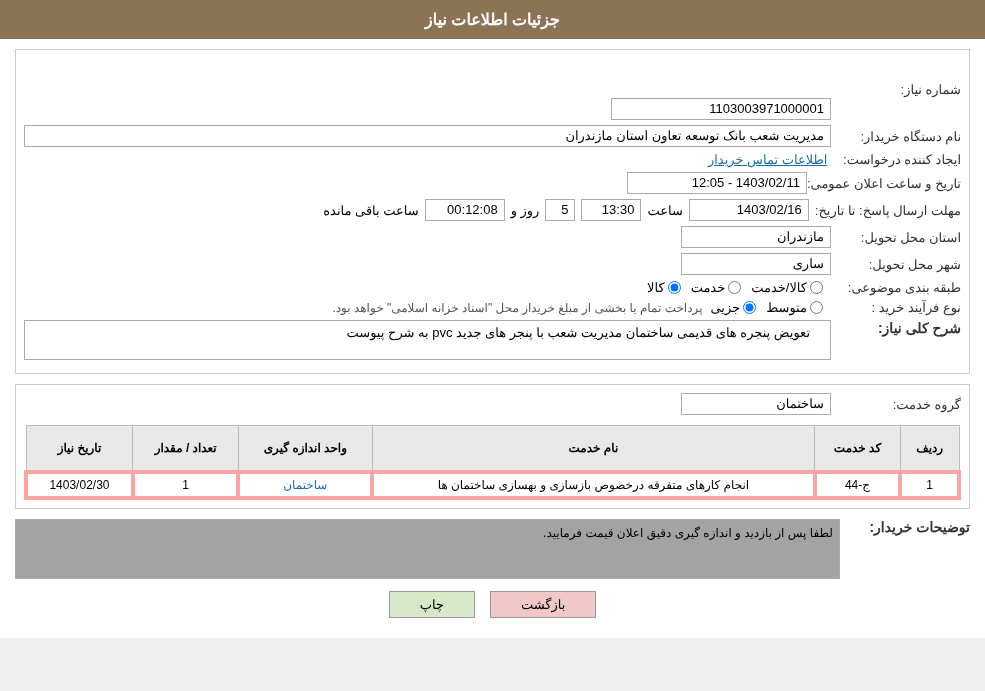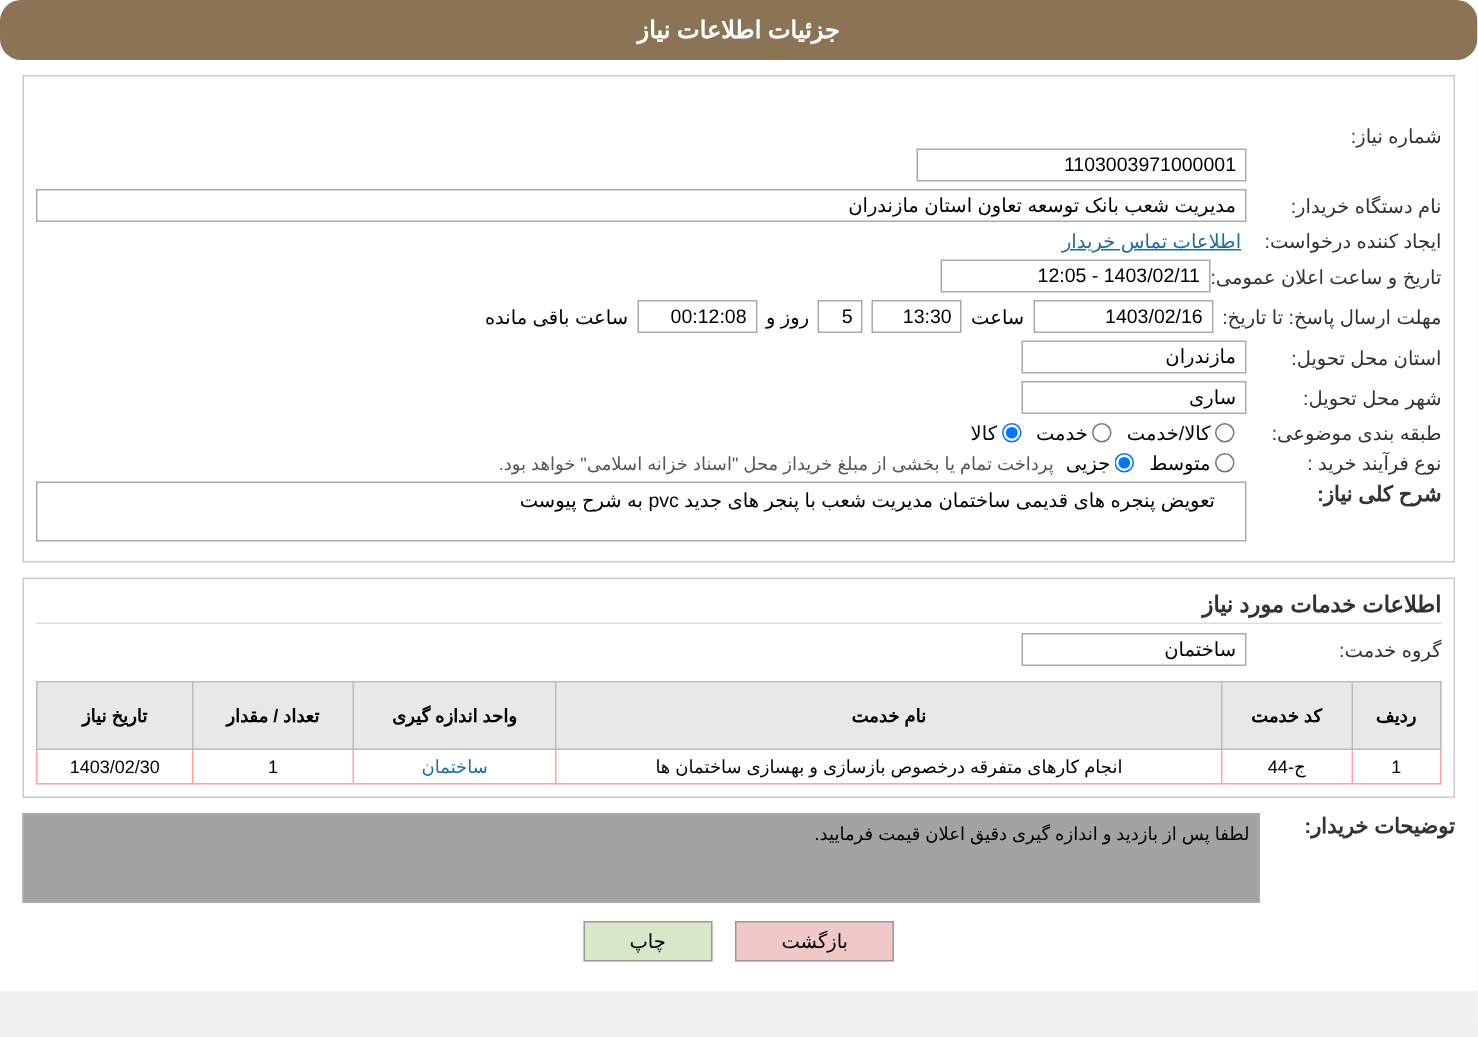--- a/index.html
+++ b/index.html
@@ -14,21 +14,20 @@
       margin: 0 auto;
       background: #fff;
     }
     .header-bar {
       background: #8B7355;
       color: #fff;
       text-align: center;
       padding: 10px 15px;
       font-size: 16px;
       font-weight: bold;
-      border-radius: 14px;
     }
     .content {
       padding: 10px 15px;
     }
     .section {
       border: 1px solid #ccc;
       margin-bottom: 10px;
       padding: 8px;
     }
     .value-box {
@@ -79,21 +78,21 @@
       font-size: 12px;
     }
     table th {
       background: #e8e8e8;
       border: 1px solid #bbb;
       padding: 15px 8px;
       text-align: center;
       font-weight: bold;
     }
     table td {
-      border: 1px solid #fca5a5;
+      border: 4px solid #fca5a5;
       padding: 4px 8px;
       text-align: center;
     }
     table td.blue-text {
       color: #1a6ea8;
     }
     .buttons-row {
       display: flex;
       justify-content: center;
       gap: 15px;
@@ -218,21 +217,20 @@
 
       <div class="flex-row" style="align-items:flex-start;">
         <span class="row-label" style="font-weight:bold;font-size:14px;">شرح کلی نیاز:</span>
         <div style="flex:1;border:1px solid #aaa;min-height:40px;padding:4px 20px;background:#fff;text-align:right;">
           <span>تعویض پنجره های قدیمی ساختمان مدیریت شعب با پنجر های جدید pvc به شرح پیوست</span>
         </div>
       </div>
     </div>
 
     <div class="section">
-      <div class="section-title">اطلاعات خدمات مورد نیاز</div>
 
       <div class="flex-row">
         <span class="row-label">گروه خدمت:</span>
         <span class="value-box" style="min-width:150px;">ساختمان</span>
       </div>
 
       <div class="table-section">
         <table>
           <thead>
             <tr>

